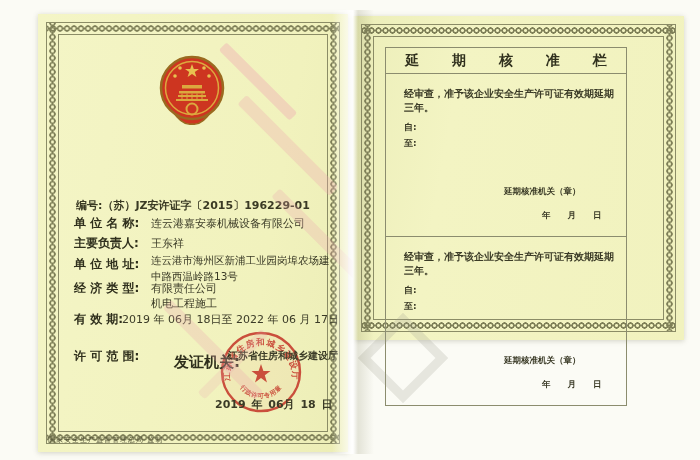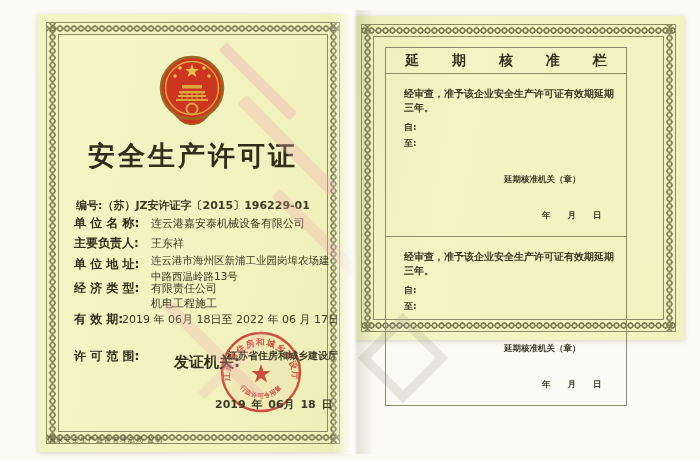--- a/index.html
+++ b/index.html
@@ -50,21 +50,21 @@
   .approval-header{position:absolute;left:0;right:0;top:0;height:25px;
     border-bottom:1px solid #8b8c6e;text-align:center;
     font-size:14px;font-weight:bold;letter-spacing:14px;line-height:25px;color:#30301d;
     text-indent:14px;}
   .section{position:absolute;left:0;right:0;}
   .sec1{top:25px;height:163px;border-bottom:1px solid #8b8c6e;}
   .sec2{top:188px;height:169px;}
   .sec-body{position:absolute;left:18px;right:8px;top:14px;font-size:10px;font-weight:bold;color:#3b3b27;}
   .sec-from{position:absolute;left:18px;top:48px;font-size:9px;font-weight:bold;color:#3b3b27;}
   .sec-to{position:absolute;left:18px;top:64px;font-size:9px;font-weight:bold;color:#3b3b27;}
-  .sec-auth{position:absolute;left:118px;bottom:50px;font-size:8.5px;font-weight:bold;color:#3b3b27;text-align:center;}
+  .sec-auth{position:absolute;left:118px;bottom:38px;font-size:8.5px;font-weight:bold;color:#3b3b27;text-align:center;}
   .sec-date{position:absolute;left:156px;bottom:14px;font-size:8.5px;font-weight:bold;color:#3b3b27;word-spacing:14px;}
 
   
   .fold{position:absolute;left:332px;top:10px;width:42px;height:444px;pointer-events:none;
     background:linear-gradient(to right, rgba(255,255,255,0) 0%, rgba(255,255,255,.75) 42%,
       rgba(255,255,255,.9) 50%, rgba(120,120,80,.18) 62%, rgba(255,255,255,0) 100%);}
 
   
   .wm{position:absolute;background:rgba(238,166,178,.38);border-radius:3px;pointer-events:none;}
   .wm-diamond{position:absolute;width:46px;height:46px;border:9px solid rgba(155,155,140,.22);
@@ -93,21 +93,20 @@
     <circle cx="52" cy="14" r="1.8" fill="#e8c050"></circle>
     <circle cx="23" cy="22" r="1.8" fill="#e8c050"></circle>
     <circle cx="57" cy="22" r="1.8" fill="#e8c050"></circle>
     <rect x="30" y="31" width="20" height="3.5" fill="#dca83e"></rect>
     <rect x="27" y="37" width="26" height="2.5" fill="#dca83e"></rect>
     <path d="M26 42 h28 M24 46 h32" stroke="#dca83e" stroke-width="2"></path>
     <path d="M30 39.5 v6 M35 39.5 v6 M40 39.5 v6 M45 39.5 v6 M50 39.5 v6" stroke="#dca83e" stroke-width="1"></path>
     <circle cx="40" cy="55" r="5.5" fill="none" stroke="#dca83e" stroke-width="2"></circle>
   </svg>
 
-  <div class="abs ctr cert-title" style="top:124px;">安全生产许可证</div>
   <div class="abs ctr serial" style="top:184px;">编号:（苏）JZ安许证字〔2015〕196229-01</div>
 
   <div>
     <span class="fld-label" style="top:201px;">单 位 名 称:</span>
     <span class="fld-value" style="top:202px;">连云港嘉安泰机械设备有限公司</span>
   </div>
   <div>
     <span class="fld-label" style="top:221px;">主要负责人:</span>
     <span class="fld-value" style="top:222px;">王东祥</span>
   </div>

